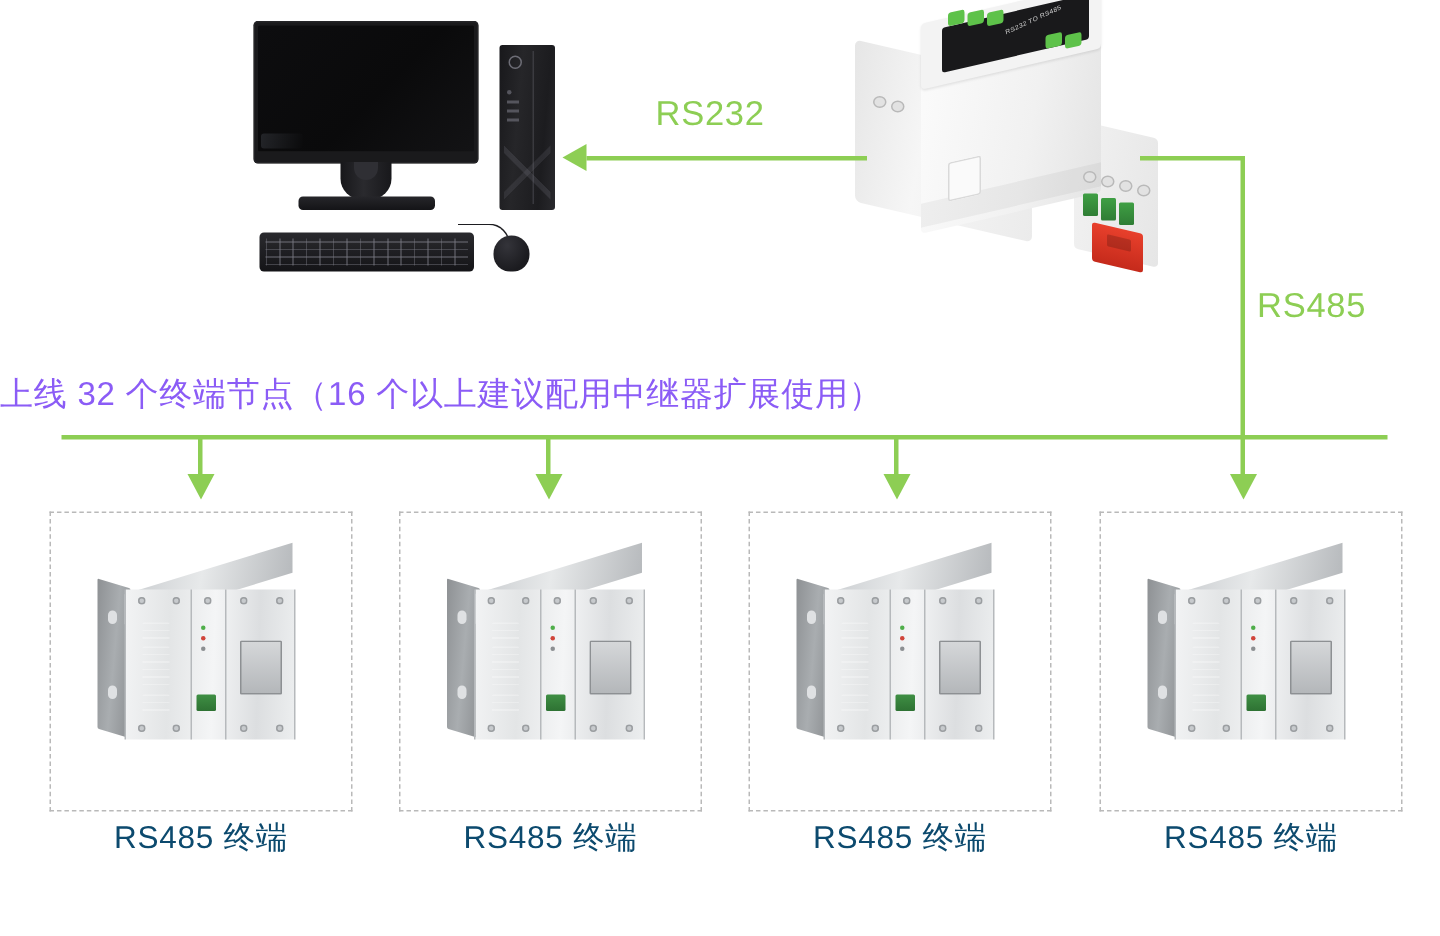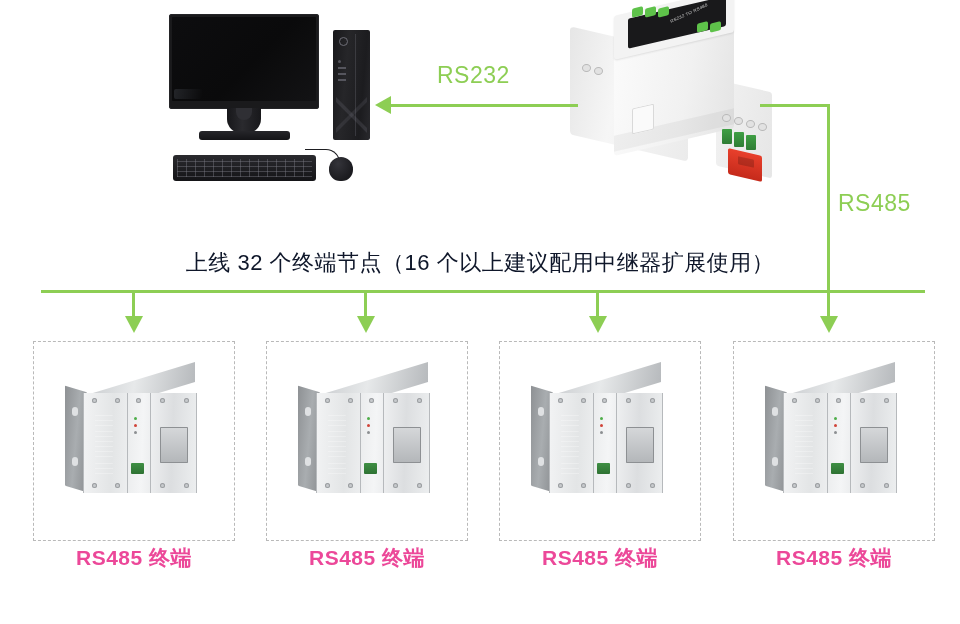--- a/index.html
+++ b/index.html
@@ -235,39 +235,38 @@
   .label-rs232 {
     position: absolute; left: 437px; top: 62px;
     color: #8dce54; font-size: 23px; letter-spacing: .5px;
   }
   .label-rs485-side {
     position: absolute; left: 838px; top: 190px;
     color: #8dce54; font-size: 23px; letter-spacing: .5px;
   }
   .bus-caption {
     position: absolute; left: 0; top: 248px;
-    width: 960px; text-align: center;
-    color: #0f172a; font-size: 22px; letter-spacing: .5px;
+    width: 960px; 
+    color: #8b5cf6; font-size: 22px; letter-spacing: .5px;
     white-space: nowrap;
   }
 
   
   .node { position: absolute; top: 341px; width: 202px; height: 200px; }
   .node-box {
     position: absolute; left: 0; top: 0;
     width: 100%; height: 100%;
     border: 1.5px dashed #b9b9b9;
     box-sizing: border-box;
   }
   .node-caption {
     position: absolute; top: 203px; left: 0;
     width: 202px; text-align: center;
-    color: #ec4899; font-size: 21px; letter-spacing: .5px;
+    color: #0c4a6e; font-size: 21px; letter-spacing: .5px;
     white-space: nowrap;
-    font-weight: bold;
   }
 
   
   .rack { position: absolute; left: 32px; top: 38px; width: 140px; height: 118px; }
   .rack-side {
     position: absolute; left: 0; top: 10px;
     width: 22px; height: 100px;
     background: linear-gradient(95deg, #8e9194 0%, #a9adb0 50%, #8b8e91 100%);
     transform: skewY(17deg);
     border-radius: 1px;

